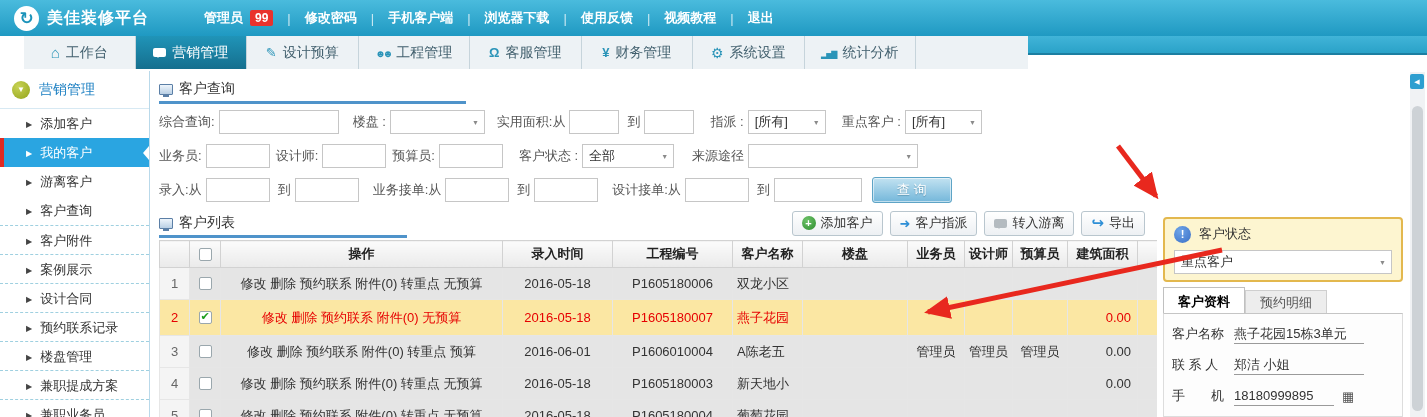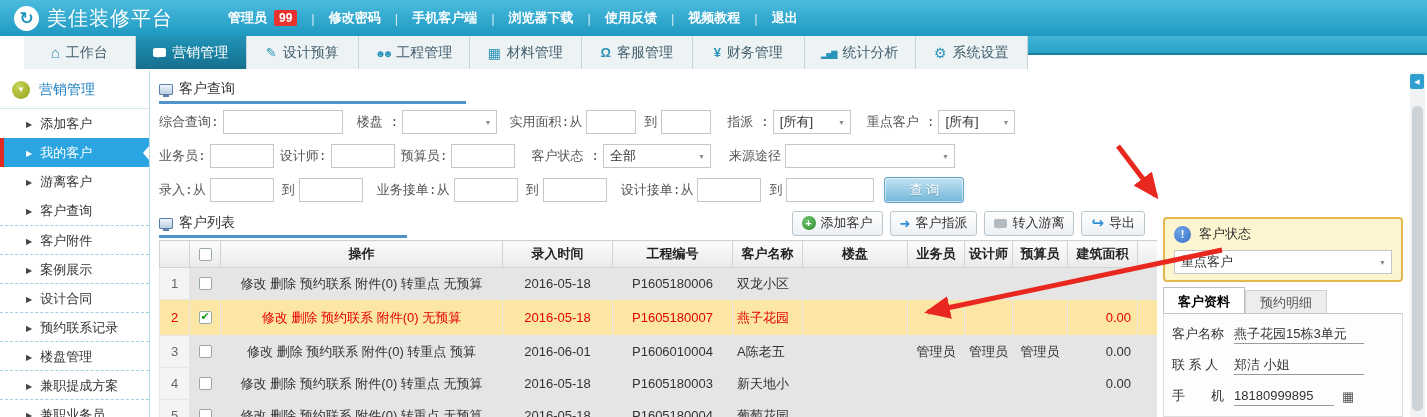--- a/index.html
+++ b/index.html
@@ -5,21 +5,21 @@
   * { margin:0; padding:0; box-sizing:border-box; }
   body { font-family:"Liberation Sans","DejaVu Sans",sans-serif; background:#fff; }
   .page { position:relative; width:1427px; height:417px; overflow:hidden; background:#fff; }
 
   
   .topbar { position:absolute; left:0; top:0; width:1427px; height:36px;
     background:linear-gradient(#4abbdd,#1f99c2); display:flex; align-items:center; color:#fff; }
   .brand { display:flex; align-items:center; margin-left:14px; }
   .logo { width:25px; height:25px; border-radius:50%; background:#fff; color:#1b93ba;
     display:flex; align-items:center; justify-content:center; font-size:17px; font-weight:bold; }
-  .brand-name { font-size:20px; font-weight:normal; letter-spacing:1px; margin-left:8px; }
+  .brand-name { font-size:16px; font-weight:bold; letter-spacing:1px; margin-left:8px; }
   .topmenu { display:flex; align-items:center; margin-left:55px; font-size:13px; font-weight:bold; }
   .tm-item { cursor:pointer; }
   .badge { background:#e9322d; color:#fff; font-size:12px; padding:1px 5px; border-radius:2px; margin-left:7px; }
   .sep { margin:0 14px; color:rgba(255,255,255,.75); font-weight:normal; }
   .version { margin-left:auto; margin-right:8px; background:rgba(255,255,255,.30);
     padding:3px 14px; border-radius:11px; font-size:12px; }
 
   
   .navbar { position:absolute; left:0; top:36px; width:1427px; height:19px;
     background:linear-gradient(#41b4d8,#2aa2c8); border-bottom:2px solid #1c7ea1;margin-left:24px; }
@@ -65,27 +65,27 @@
   .sec-head .title { font-size:14px; color:#333; margin-left:6px; }
   .sec-head::after { content:""; position:absolute; left:0; bottom:-3px; height:3px; background:#4f93ca; }
   .sec-head.s1::after { width:307px; }
   .sec-head.s2::after { width:248px; }
   .mon-icon { position:relative; width:14px; height:11px; border:1px solid #5b7fa6;
     background:linear-gradient(#eef5fb,#b9cfe4); border-radius:1px; }
   .mon-icon::after { content:""; position:absolute; left:3px; bottom:-3px; width:6px; height:2px; background:#5b7fa6; }
 
   .frow { display:flex; align-items:center; height:26px; margin-top:8px; font-size:13px; color:#555; white-space:nowrap; }
   .frow:first-of-type { margin-top:10px; }
-  .flabel { margin-right:4px;font-family:Liberation Mono, monospace; }
+  .flabel { margin-right:4px; }
   .fin { height:24px; border:1px solid #c6c6c6; padding:0 3px; font-size:13px; color:#333; background:#fff; }
   .sel { position:relative; display:inline-flex; align-items:center; height:24px;
     border:1px solid #c6c6c6; background:#fff; padding:0 18px 0 6px; font-size:13px; color:#333; cursor:pointer; }
   .sel::after { content:"▼"; position:absolute; right:5px; top:8px; font-size:7px; color:#8a8a8a; }
   .w120{width:120px}.w95{width:95px}.w50{width:50px}.w78{width:78px}.w77{width:77px}
-  .w64{width:64px}.w92{width:108px}.w170{width:170px}.w88{width:88px}
+  .w64{width:64px}.w92{width:92px}.w170{width:170px}.w88{width:88px}
   .ml6{margin-left:6px}.ml8{margin-left:8px}.ml10{margin-left:18px}.ml12{margin-left:12px}
   .ml14{margin-left:14px}.ml16{margin-left:16px}
   .btn-query { width:80px; height:26px; margin-left:10px; border:1px solid #5ea4c6; border-radius:3px;
     background:linear-gradient(#c2e2f1,#74b7da); color:#fff; font-size:13px;
     box-shadow:inset 0 0 0 1px rgba(255,255,255,.55); cursor:pointer; text-shadow:0 1px 1px rgba(0,60,90,.35); }
 
   .sec-head.s2 { margin-top:8px; }
   .btnbar { margin-left:auto; margin-right:12px; display:flex; gap:7px; }
   .tbtn { display:flex; align-items:center; gap:5px; height:25px; padding:0 9px;
     border:1px solid #b9c6ce; border-radius:3px; background:linear-gradient(#ffffff,#edf0f3);
@@ -181,38 +181,34 @@
       </div>
       <div class="tab">
         <span class="tico ico-edit"></span>
         <span>设计预算</span>
       </div>
       <div class="tab">
         <span class="tico ico-team"></span>
         <span>工程管理</span>
       </div>
       <div class="tab">
-        <span class="tico ico-grid"></span>
-        <span>材料管理</span>
-      </div>
-      <div class="tab">
         <span class="tico ico-headset"></span>
         <span>客服管理</span>
       </div>
       <div class="tab">
         <span class="tico ico-yuan"></span>
         <span>财务管理</span>
       </div>
       <div class="tab">
+        <span class="tico ico-gear"></span>
+        <span>系统设置</span>
+      </div>
+      <div class="tab">
         <span class="tico ico-chart"></span>
         <span>统计分析</span>
-      </div>
-      <div class="tab">
-        <span class="tico ico-gear"></span>
-        <span>系统设置</span>
       </div>
     </div>
   </div>
 
   <aside class="sidebar">
     <div class="side-title">
       <span class="side-title-icon">▼</span>
       <span>营销管理</span>
     </div>
     <div class="side-item">添加客户</div>

